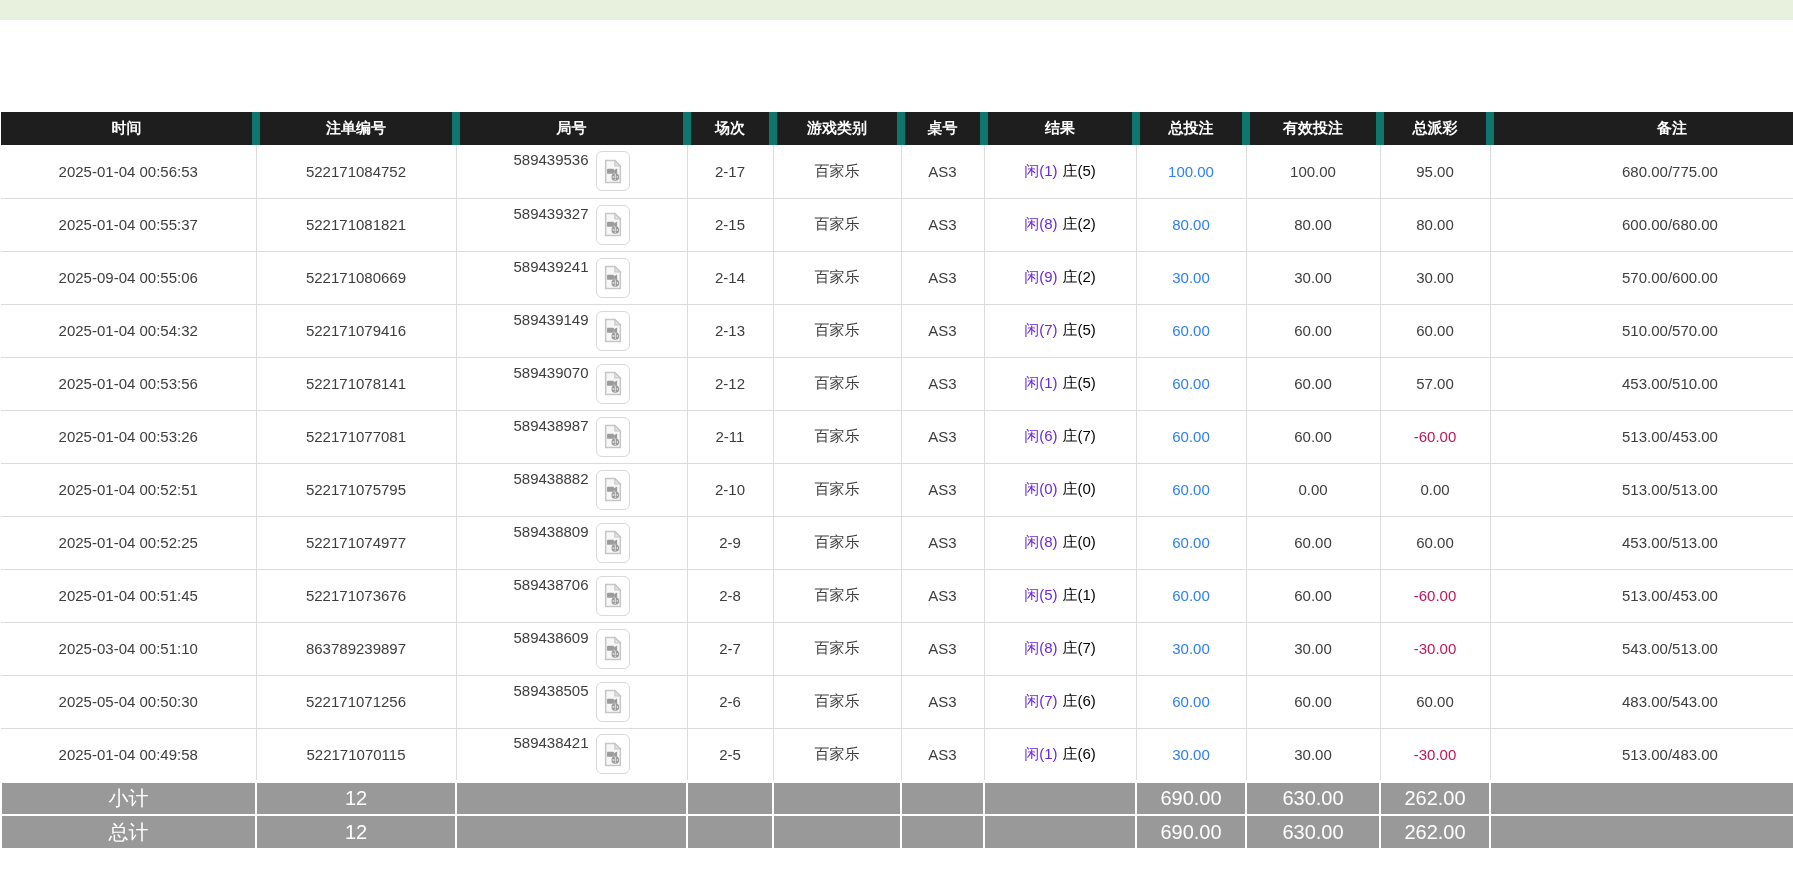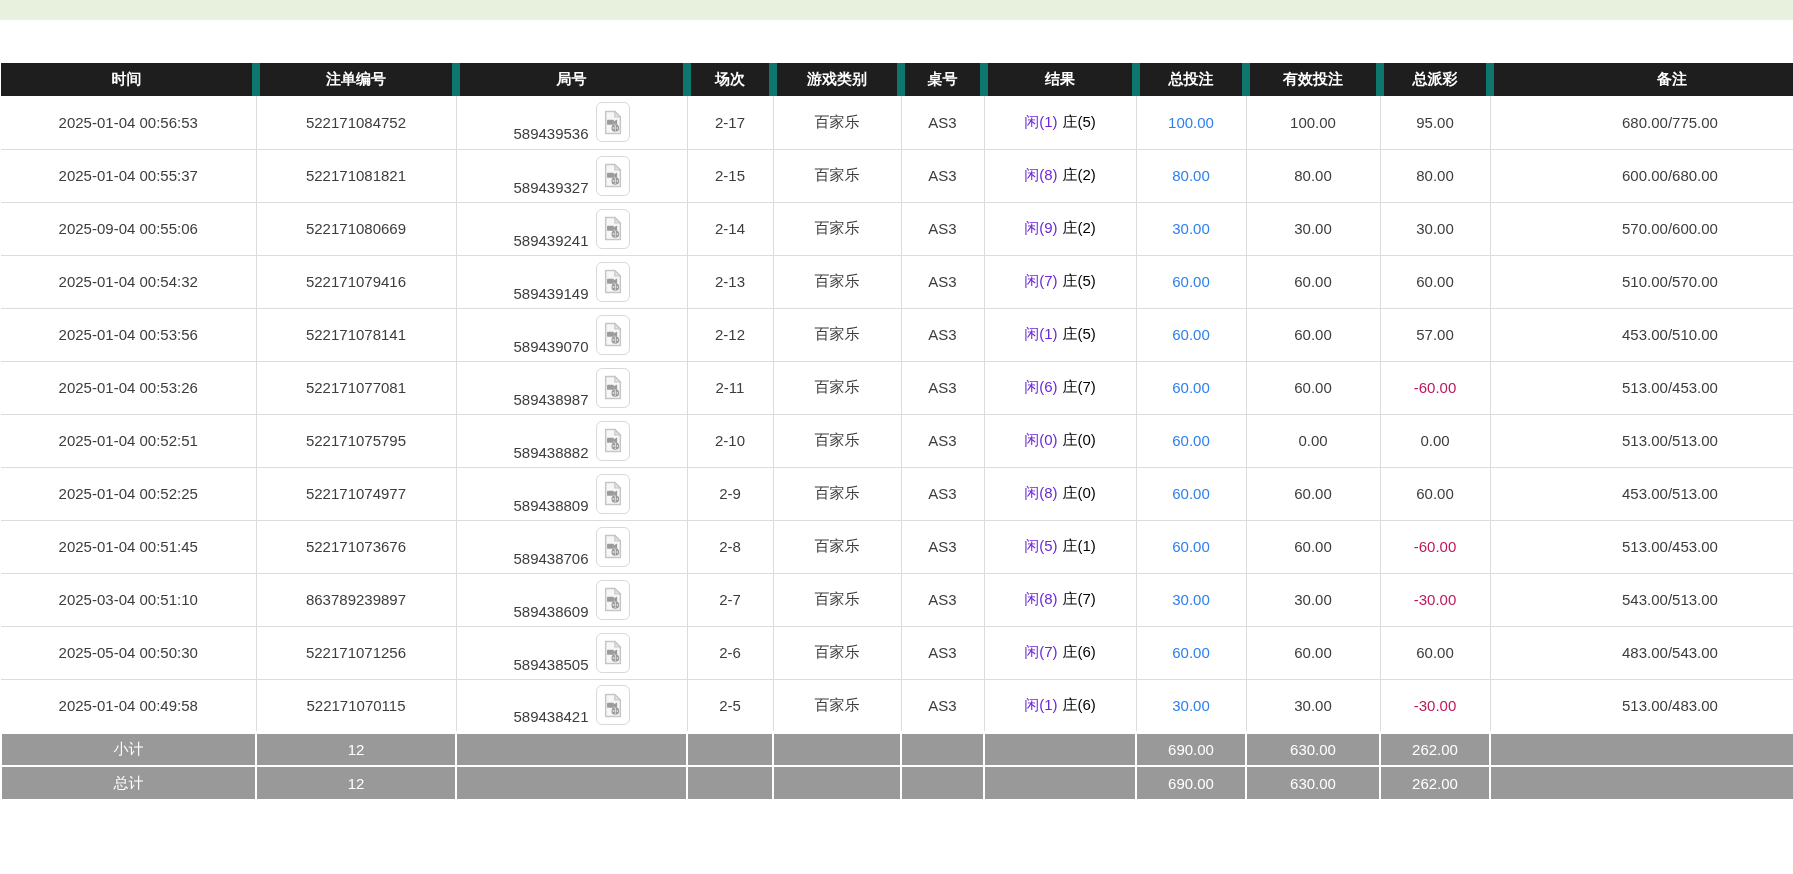--- a/index.html
+++ b/index.html
@@ -8,21 +8,21 @@
     width: 1793px; height: 874px;
     overflow: hidden;
     background: #ffffff;
     font-family: "Liberation Sans", sans-serif;
   }
   .top-bar {
     width: 1793px; height: 20px;
     background: #e7f1de;
   }
   .table-wrap {
-    margin-top: 43px;
+    margin-top: 92px;
     width: 1793px;
     overflow: hidden;
   }
   table.records {
     border-collapse: collapse;
     table-layout: fixed;
     width: 1849px;
   }
   col.c-time   { width: 255px; }
   col.c-betno  { width: 200px; }
@@ -59,21 +59,21 @@
     border-left: 1px solid #dcdcdc;
     border-right: 1px solid #dcdcdc;
     padding: 0;
     background: #ffffff;
     white-space: nowrap;
   }
   tbody td:first-child { border-left: none; }
 
   td .round-wrap {
     display: inline-flex;
-    align-items: flex-end;
+    align-items: flex-start;
     justify-content: center;
     gap: 7px;
   }
   .video-button {
     width: 34px; height: 40px;
     border: 1px solid #d9d9d9;
     border-radius: 6px;
     background: #ffffff;
     display: inline-flex;
     align-items: center;
@@ -82,21 +82,21 @@
     cursor: pointer;
   }
   .blue  { color: #2f80ed; }
   .neg   { color: #be185d; }
   .result-player { color: #6d28d9; margin-right: 5px; }
   .result-banker { color: #000000; }
 
   tfoot td {
     background: #999999;
     color: #ffffff;
-    font-size: 15px;
+    font-size: 20px;
     height: 34px;
     text-align: center;
     vertical-align: middle;
     border: 2px solid #ffffff;
     padding: 0;
   }
   tfoot tr.first-summary td { border-top: 3px solid #ffffff; }
 </style>
 </head>
 <body>

